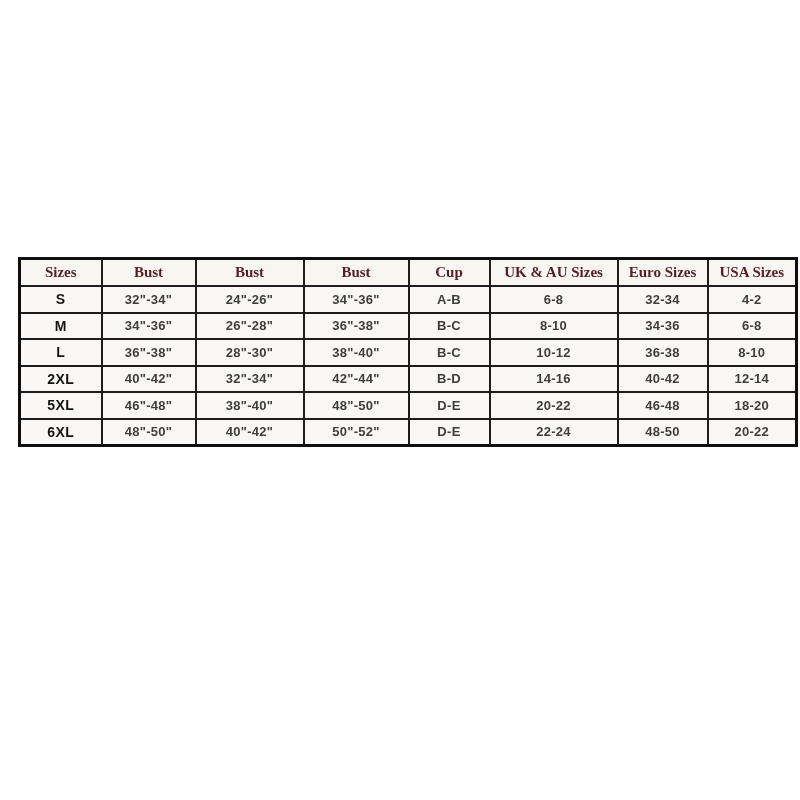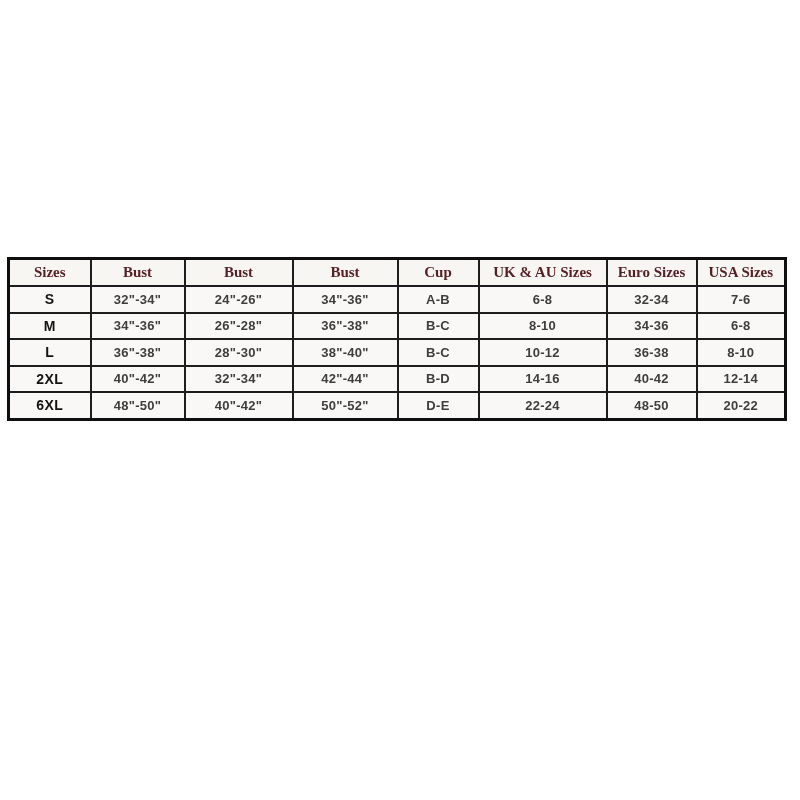--- a/index.html
+++ b/index.html
@@ -10,21 +10,21 @@
   }
   .canvas {
     position: relative;
     width: 800px;
     height: 800px;
     background: #ffffff;
     overflow: hidden;
   }
   table.size-chart {
     position: absolute;
-    left: 7px;
+    left: 18px;
     top: 257px;
     border-collapse: collapse;
     table-layout: fixed;
     background: #f9f8f6;
     border: 3px solid #0f0f0f;
   }
   .size-chart th, .size-chart td {
     border: 2px solid #1d1d1d;
     text-align: center;
     vertical-align: middle;
@@ -83,21 +83,21 @@
     </thead>
     <tbody id="chart-body">
         <tr>
           <td class="size-label">S</td>
           <td>32"-34"</td>
           <td>24"-26"</td>
           <td>34"-36"</td>
           <td>A-B</td>
           <td>6-8</td>
           <td>32-34</td>
-          <td>7-6</td>
+          <td>4-2</td>
         </tr>
         <tr>
           <td class="size-label">M</td>
           <td>34"-36"</td>
           <td>26"-28"</td>
           <td>36"-38"</td>
           <td>B-C</td>
           <td>8-10</td>
           <td>34-36</td>
           <td>6-8</td>
@@ -116,20 +116,30 @@
           <td class="size-label">2XL</td>
           <td>40"-42"</td>
           <td>32"-34"</td>
           <td>42"-44"</td>
           <td>B-D</td>
           <td>14-16</td>
           <td>40-42</td>
           <td>12-14</td>
         </tr>
         <tr>
+          <td class="size-label">5XL</td>
+          <td>46"-48"</td>
+          <td>38"-40"</td>
+          <td>48"-50"</td>
+          <td>D-E</td>
+          <td>20-22</td>
+          <td>46-48</td>
+          <td>18-20</td>
+        </tr>
+        <tr>
           <td class="size-label">6XL</td>
           <td>48"-50"</td>
           <td>40"-42"</td>
           <td>50"-52"</td>
           <td>D-E</td>
           <td>22-24</td>
           <td>48-50</td>
           <td>20-22</td>
         </tr>
       </tbody>

